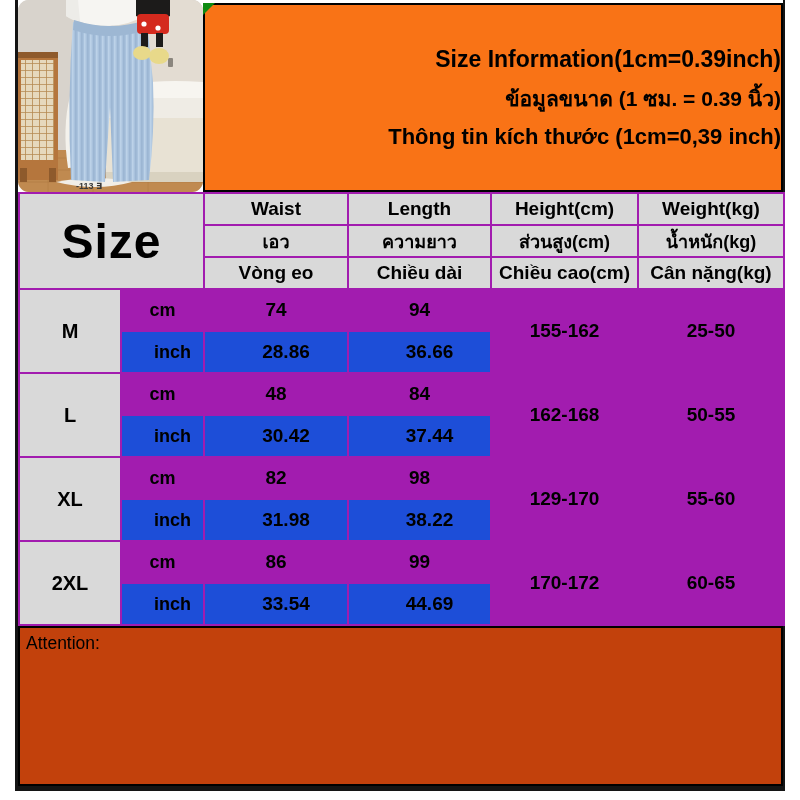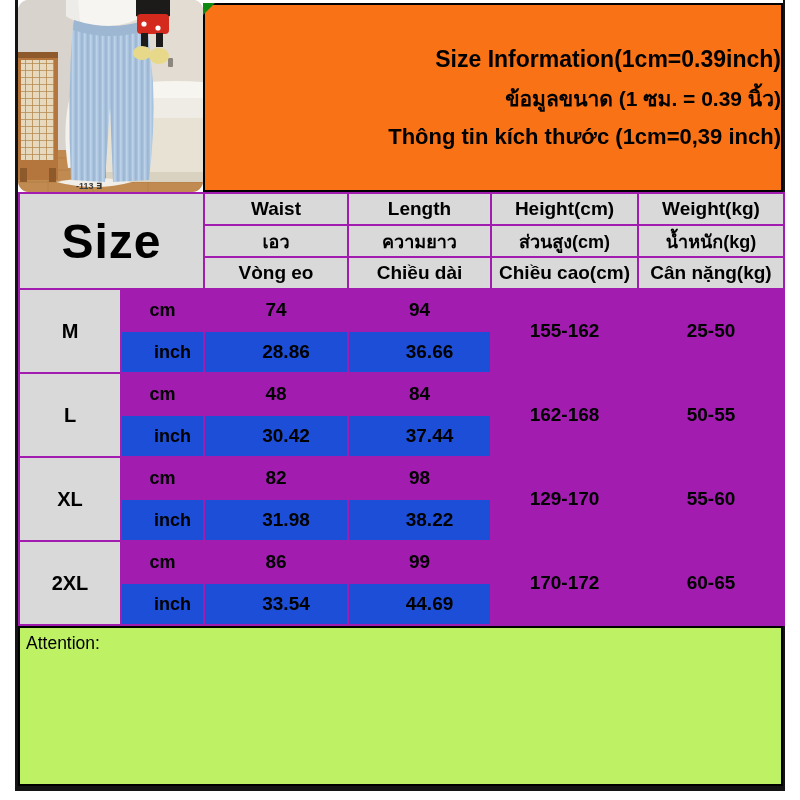--- a/index.html
+++ b/index.html
@@ -43,21 +43,21 @@
   .hdr-en { font-size:19px; font-weight:bold; }
   .hdr-th { font-size:18px; font-weight:bold; }
   .hdr-vi { font-size:19px; font-weight:bold; }
   .size-label { font-size:20px; font-weight:bold; }
   .unit-label { font-size:18px; font-weight:bold; }
   .val { font-size:19px; font-weight:bold; }
 
   
   .attention-box {
     position:absolute; left:0; top:626px; width:765px; height:160px;
-    background:#bef264; border:2px solid #000;
+    background:#c2410c; border:2px solid #000;
     padding:3px 8px 0 6px;
     font-size:17.5px; line-height:1.42; color:#000;
   }
 </style>
 </head>
 <body>
 
 <div class="canvas">
   <div class="outer">
 

